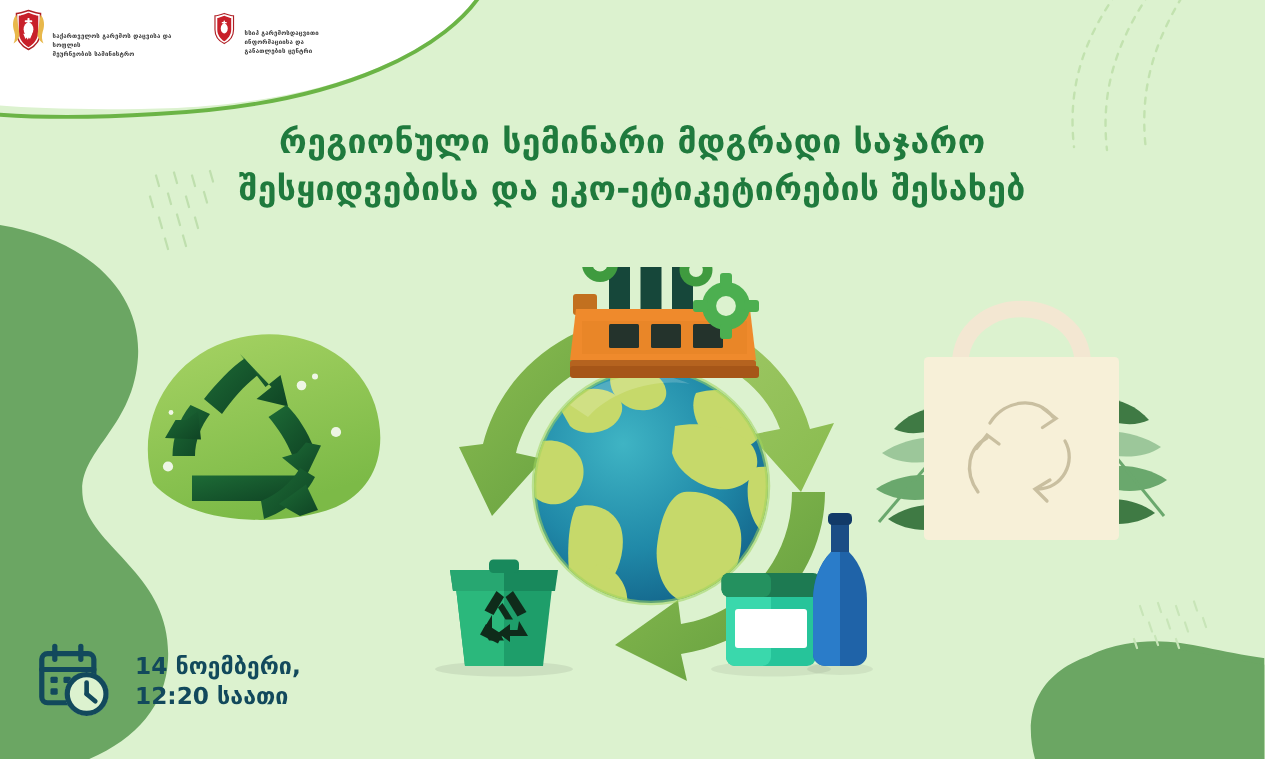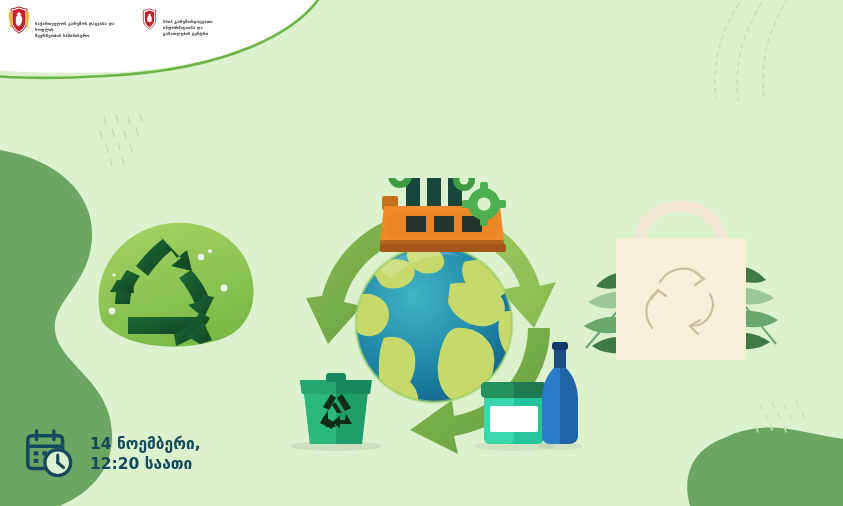--- a/index.html
+++ b/index.html
@@ -148,20 +148,24 @@
       </svg>
       <div class="logo-text">
         <div>სსიპ გარემოსდაცვითი</div>
         <div>ინფორმაციისა და</div>
         <div>განათლების ცენტრი</div>
       </div>
     </div>
 
   </div>
 
+  <div id="title">
+    <span class="tl">რეგიონული სემინარი მდგრადი საჯარო</span>
+    <span class="tl">შესყიდვებისა და ეკო-ეტიკეტირების შესახებ</span>
+  </div>
 
   <svg id="recycle-emblem" viewBox="0 0 178 148">
     <defs>
       <linearGradient id="blobg" x1="0" y1="0" x2="0.4" y2="1">
         <stop offset="0%" stop-color="#a7d364"></stop>
           <stop offset="100%" stop-color="#7cba47"></stop>
       </linearGradient>
       <linearGradient id="arrg" x1="0" y1="0" x2="1" y2="1">
         <stop offset="0%" stop-color="#1d6b36"></stop>
           <stop offset="100%" stop-color="#0f4424"></stop>

